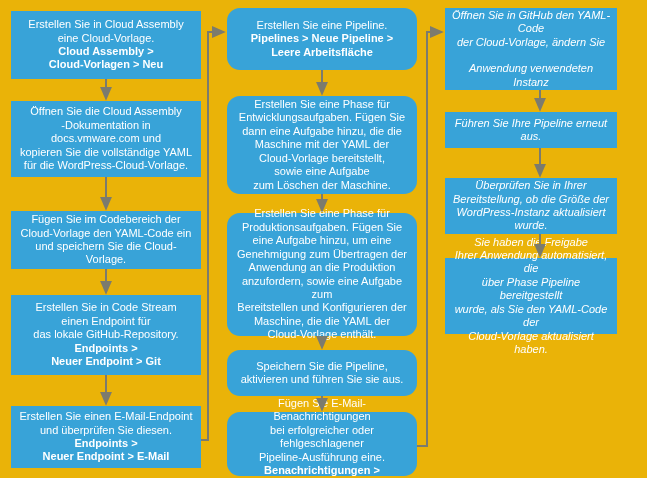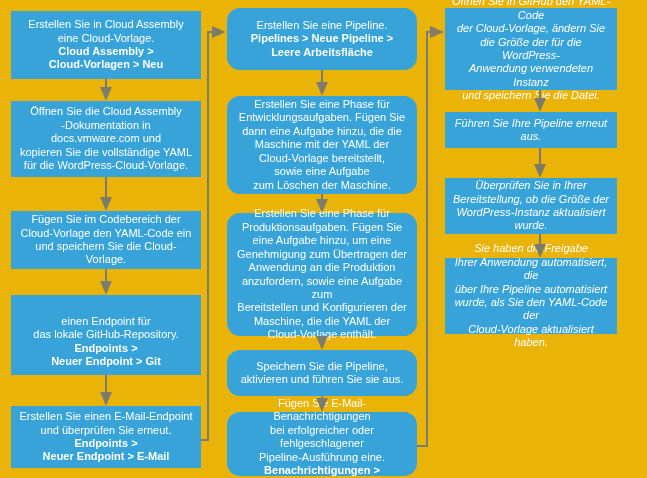--- a/index.html
+++ b/index.html
@@ -59,25 +59,25 @@
 
   <div class="node col-left" style="top:211px; height:58px;">
     <div class="txt"><span>Fügen Sie im Codebereich der</span><br><span>Cloud-Vorlage den YAML-Code ein</span><br><span>und speichern Sie die Cloud-Vorlage.</span></div>
   </div>
 
   <div class="node col-left" style="top:101px; height:76px;">
     <div class="txt"><span>Öffnen Sie die Cloud Assembly</span><br><span>-Dokumentation in</span><br><span>docs.vmware.com und</span><br><span>kopieren Sie die vollständige YAML</span><br><span>für die WordPress-Cloud-Vorlage.</span></div>
   </div>
 
   <div class="node col-left" style="top:295px; height:80px;">
-    <div class="txt"><br><span>einen Endpoint für</span><br><span>das lokale GitHub-Repository.</span><br><b>Endpoints &gt;</b><br><b>Neuer Endpoint &gt; Git</b></div>
+    <div class="txt"><span>Erstellen Sie in Code Stream</span><br><span>einen Endpoint für</span><br><span>das lokale GitHub-Repository.</span><br><b>Endpoints &gt;</b><br><b>Neuer Endpoint &gt; Git</b></div>
   </div>
 
   <div class="node col-left" style="top:406px; height:62px;text-align:center;">
-    <div class="txt"><span>Erstellen Sie einen E-Mail-Endpoint</span><br><span>und überprüfen Sie erneut.</span><br><b>Endpoints &gt;</b><br><b>Neuer Endpoint &gt; E-Mail</b></div>
+    <div class="txt"><span>Erstellen Sie einen E-Mail-Endpoint</span><br><span>und überprüfen Sie diesen.</span><br><b>Endpoints &gt;</b><br><b>Neuer Endpoint &gt; E-Mail</b></div>
   </div>
 
   <div class="node col-mid" style="top:8px;   height:62px;">
     <div class="txt"><span>Erstellen Sie eine Pipeline.</span><br><b>Pipelines &gt; Neue Pipeline &gt;</b><br><b>Leere Arbeitsfläche</b></div>
   </div>
 
   <div class="node col-mid" style="top:96px;  height:98px;">
     <div class="txt"><span>Erstellen Sie eine Phase für</span><br><span>Entwicklungsaufgaben. Fügen Sie</span><br><span>dann eine Aufgabe hinzu, die die</span><br><span>Maschine mit der YAML der</span><br><span>Cloud-Vorlage bereitstellt,</span><br><span>sowie eine Aufgabe</span><br><span>zum Löschen der Maschine.</span></div>
   </div>
 
@@ -87,33 +87,33 @@
 
   <div class="node col-mid" style="top:350px; height:46px;">
     <div class="txt"><span>Speichern Sie die Pipeline,</span><br><span>aktivieren und führen Sie sie aus.</span></div>
   </div>
 
   <div class="node col-mid" style="top:412px; height:64px;justify-content:flex-end;">
     <div class="txt"><span>Fügen Sie E-Mail-Benachrichtigungen</span><br><span>bei erfolgreicher oder fehlgeschlagener</span><br><span>Pipeline-Ausführung eine.</span><br><b>Benachrichtigungen &gt;</b><br><b>Hinzufügen &gt; E-Mail</b></div>
   </div>
 
   <div class="node col-right" style="top:8px;   height:82px;">
-    <div class="txt"><span>Öffnen Sie in GitHub den YAML-Code</span><br><span>der Cloud-Vorlage, ändern Sie</span><br><span>die Größe der für die WordPress-</span><br><span>Anwendung verwendeten Instanz</span><br><span>und speichern Sie die Datei.</span></div>
+    <div class="txt"><span>Öffnen Sie in GitHub den YAML-Code</span><br><span>der Cloud-Vorlage, ändern Sie</span><br><br><span>Anwendung verwendeten Instanz</span><br></div>
   </div>
 
   <div class="node col-right" style="top:112px; height:36px;">
     <div class="txt"><span>Führen Sie Ihre Pipeline erneut aus.</span></div>
   </div>
 
   <div class="node col-right" style="top:178px; height:56px;">
     <div class="txt"><span>Überprüfen Sie in Ihrer</span><br><span>Bereitstellung, ob die Größe der</span><br><span>WordPress-Instanz aktualisiert wurde.</span></div>
   </div>
 
   <div class="node col-right" style="top:258px; height:76px;justify-content:flex-end;">
-    <div class="txt"><span>Sie haben die Freigabe</span><br><span>Ihrer Anwendung automatisiert, die</span><br><span>über Ihre Pipeline automatisiert</span><br><span>wurde, als Sie den YAML-Code der</span><br><span>Cloud-Vorlage aktualisiert haben.</span></div>
+    <div class="txt"><span>Sie haben die Freigabe</span><br><span>Ihrer Anwendung automatisiert, die</span><br><span>über Phase Pipeline bereitgestellt</span><br><span>wurde, als Sie den YAML-Code der</span><br><span>Cloud-Vorlage aktualisiert haben.</span></div>
   </div>
 
   <div class="connector" style="left:0; top:0; width:647px; height:478px;">
     <svg width="647" height="478" viewBox="0 0 647 478">
       <defs>
         <marker id="arrowhead" markerWidth="7" markerHeight="7" refX="5.6" refY="3" orient="auto">
           <polygon points="0 0, 7 3, 0 6" fill="#7b7b6e"></polygon>
         </marker>
       </defs>
       <g stroke="#7b7b6e" stroke-width="2" fill="none" marker-end="url(#arrowhead)">

